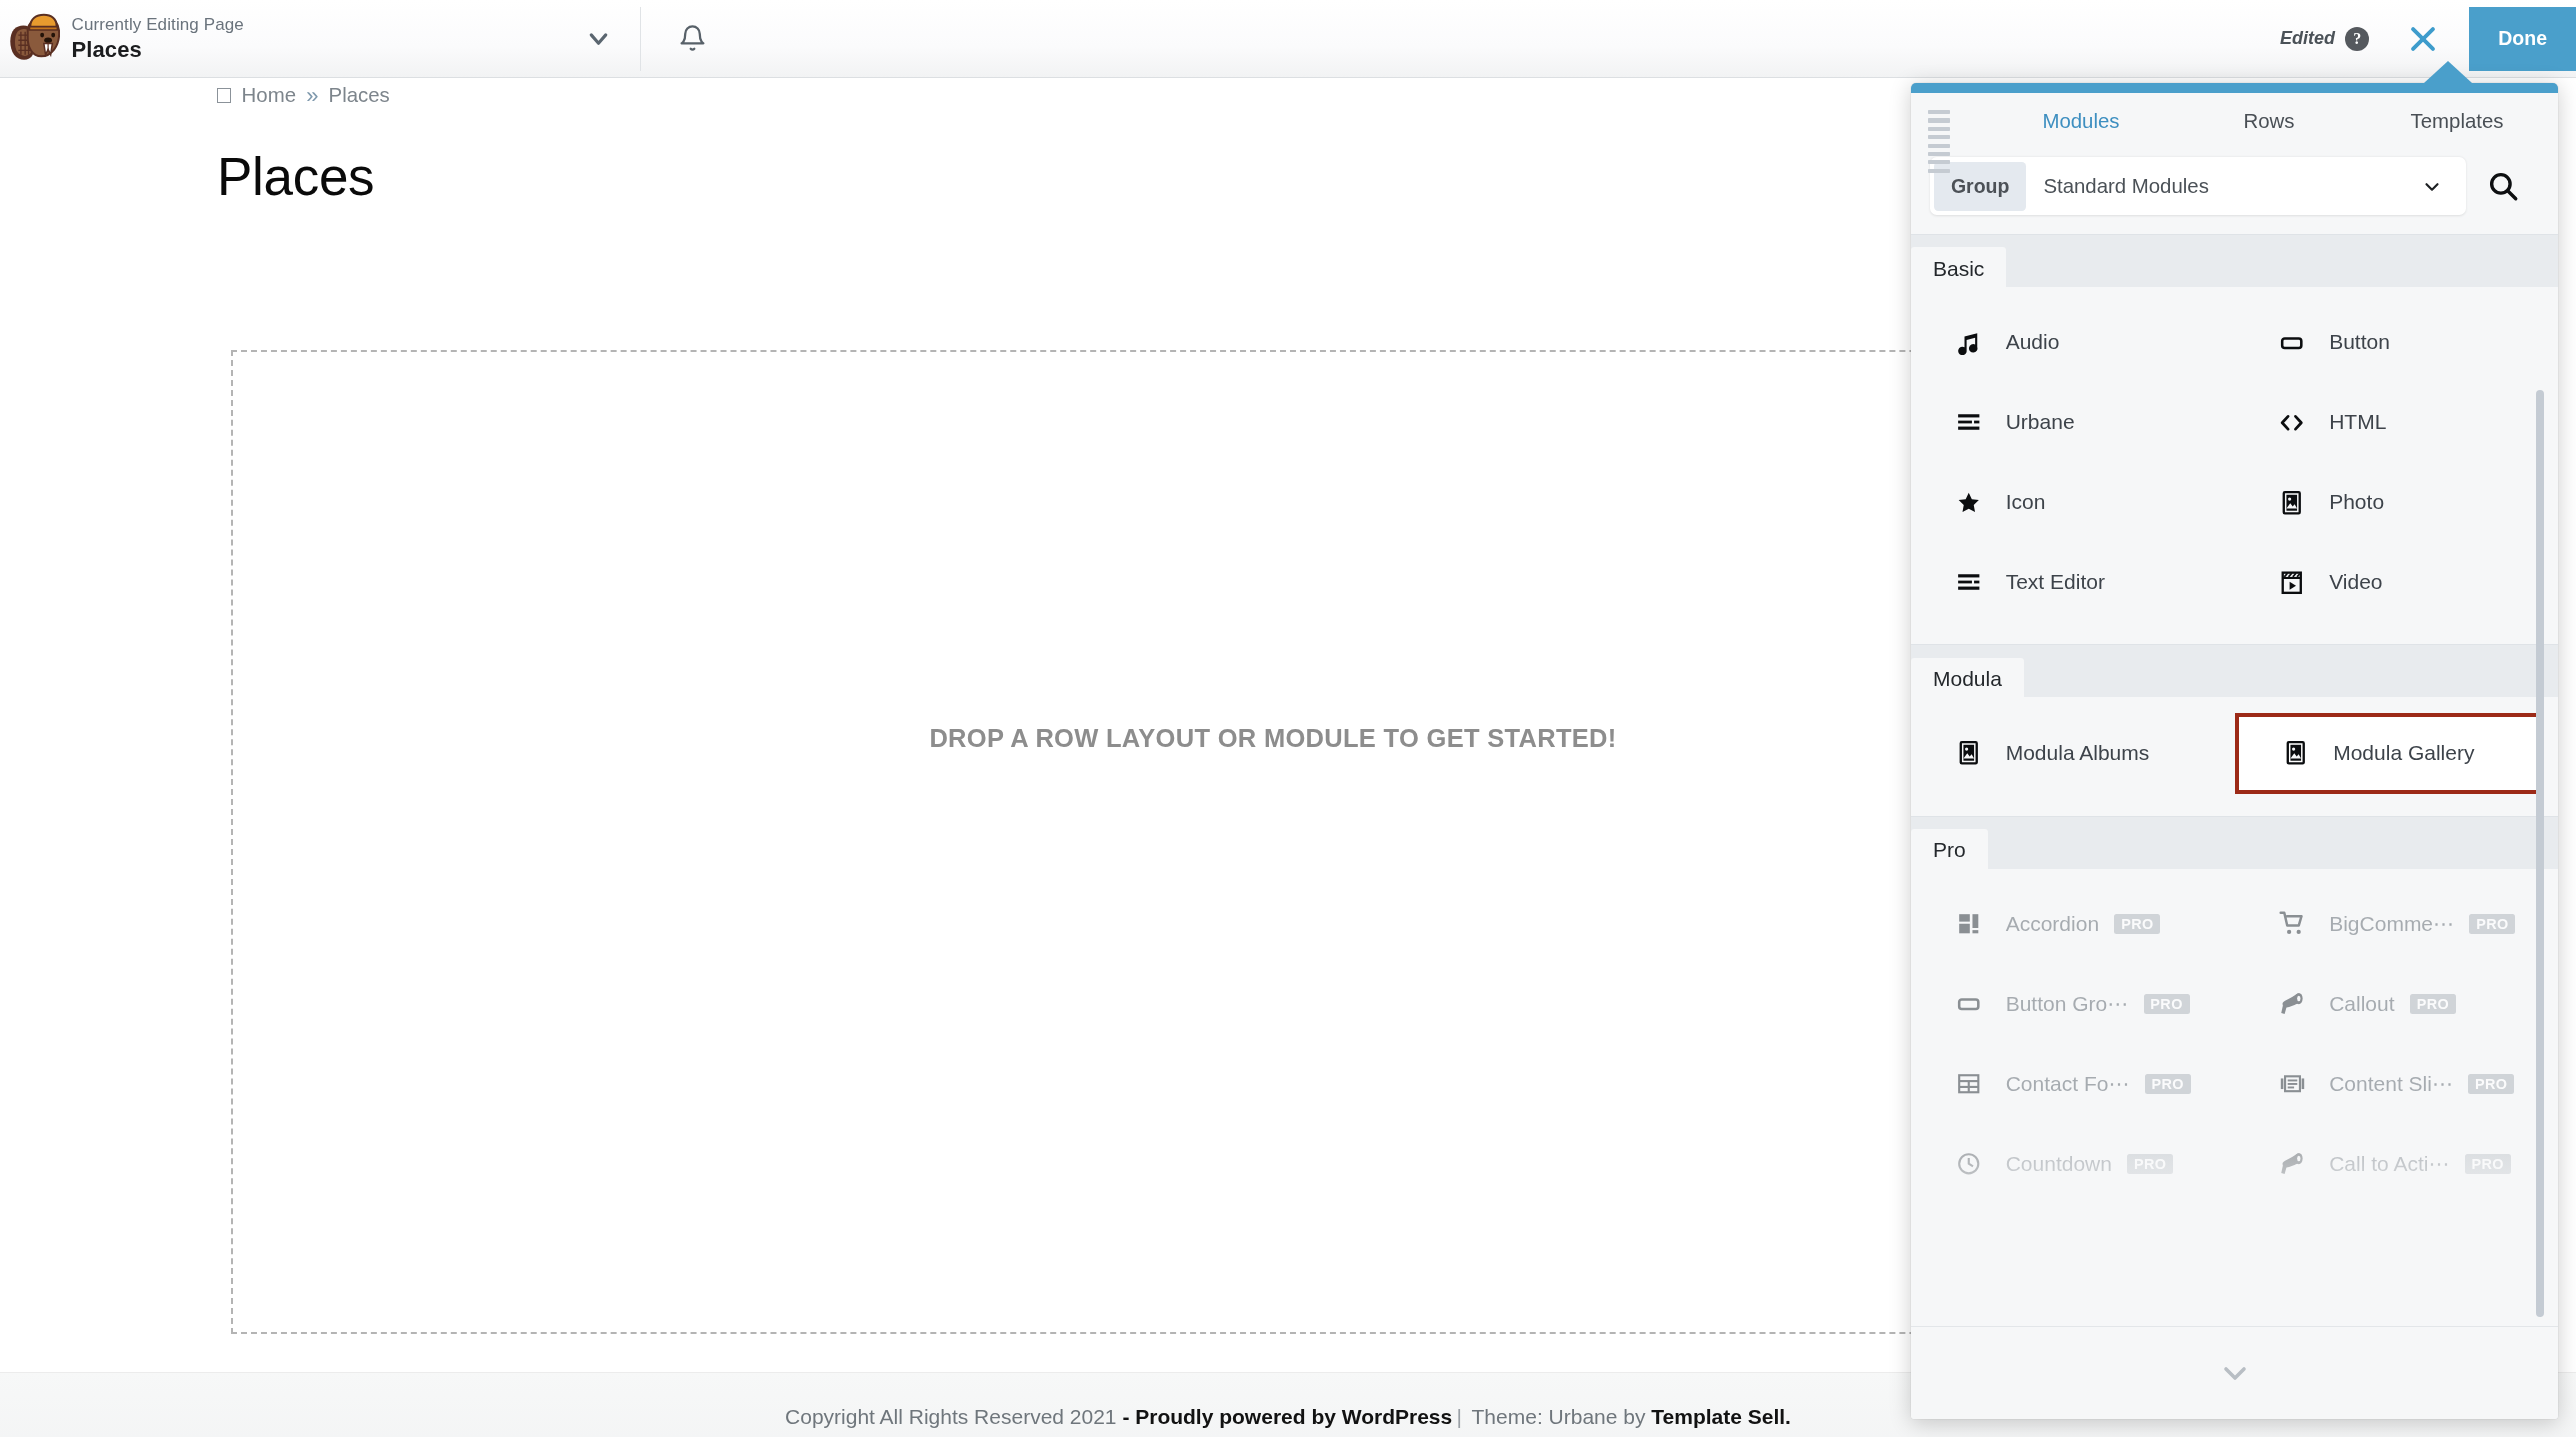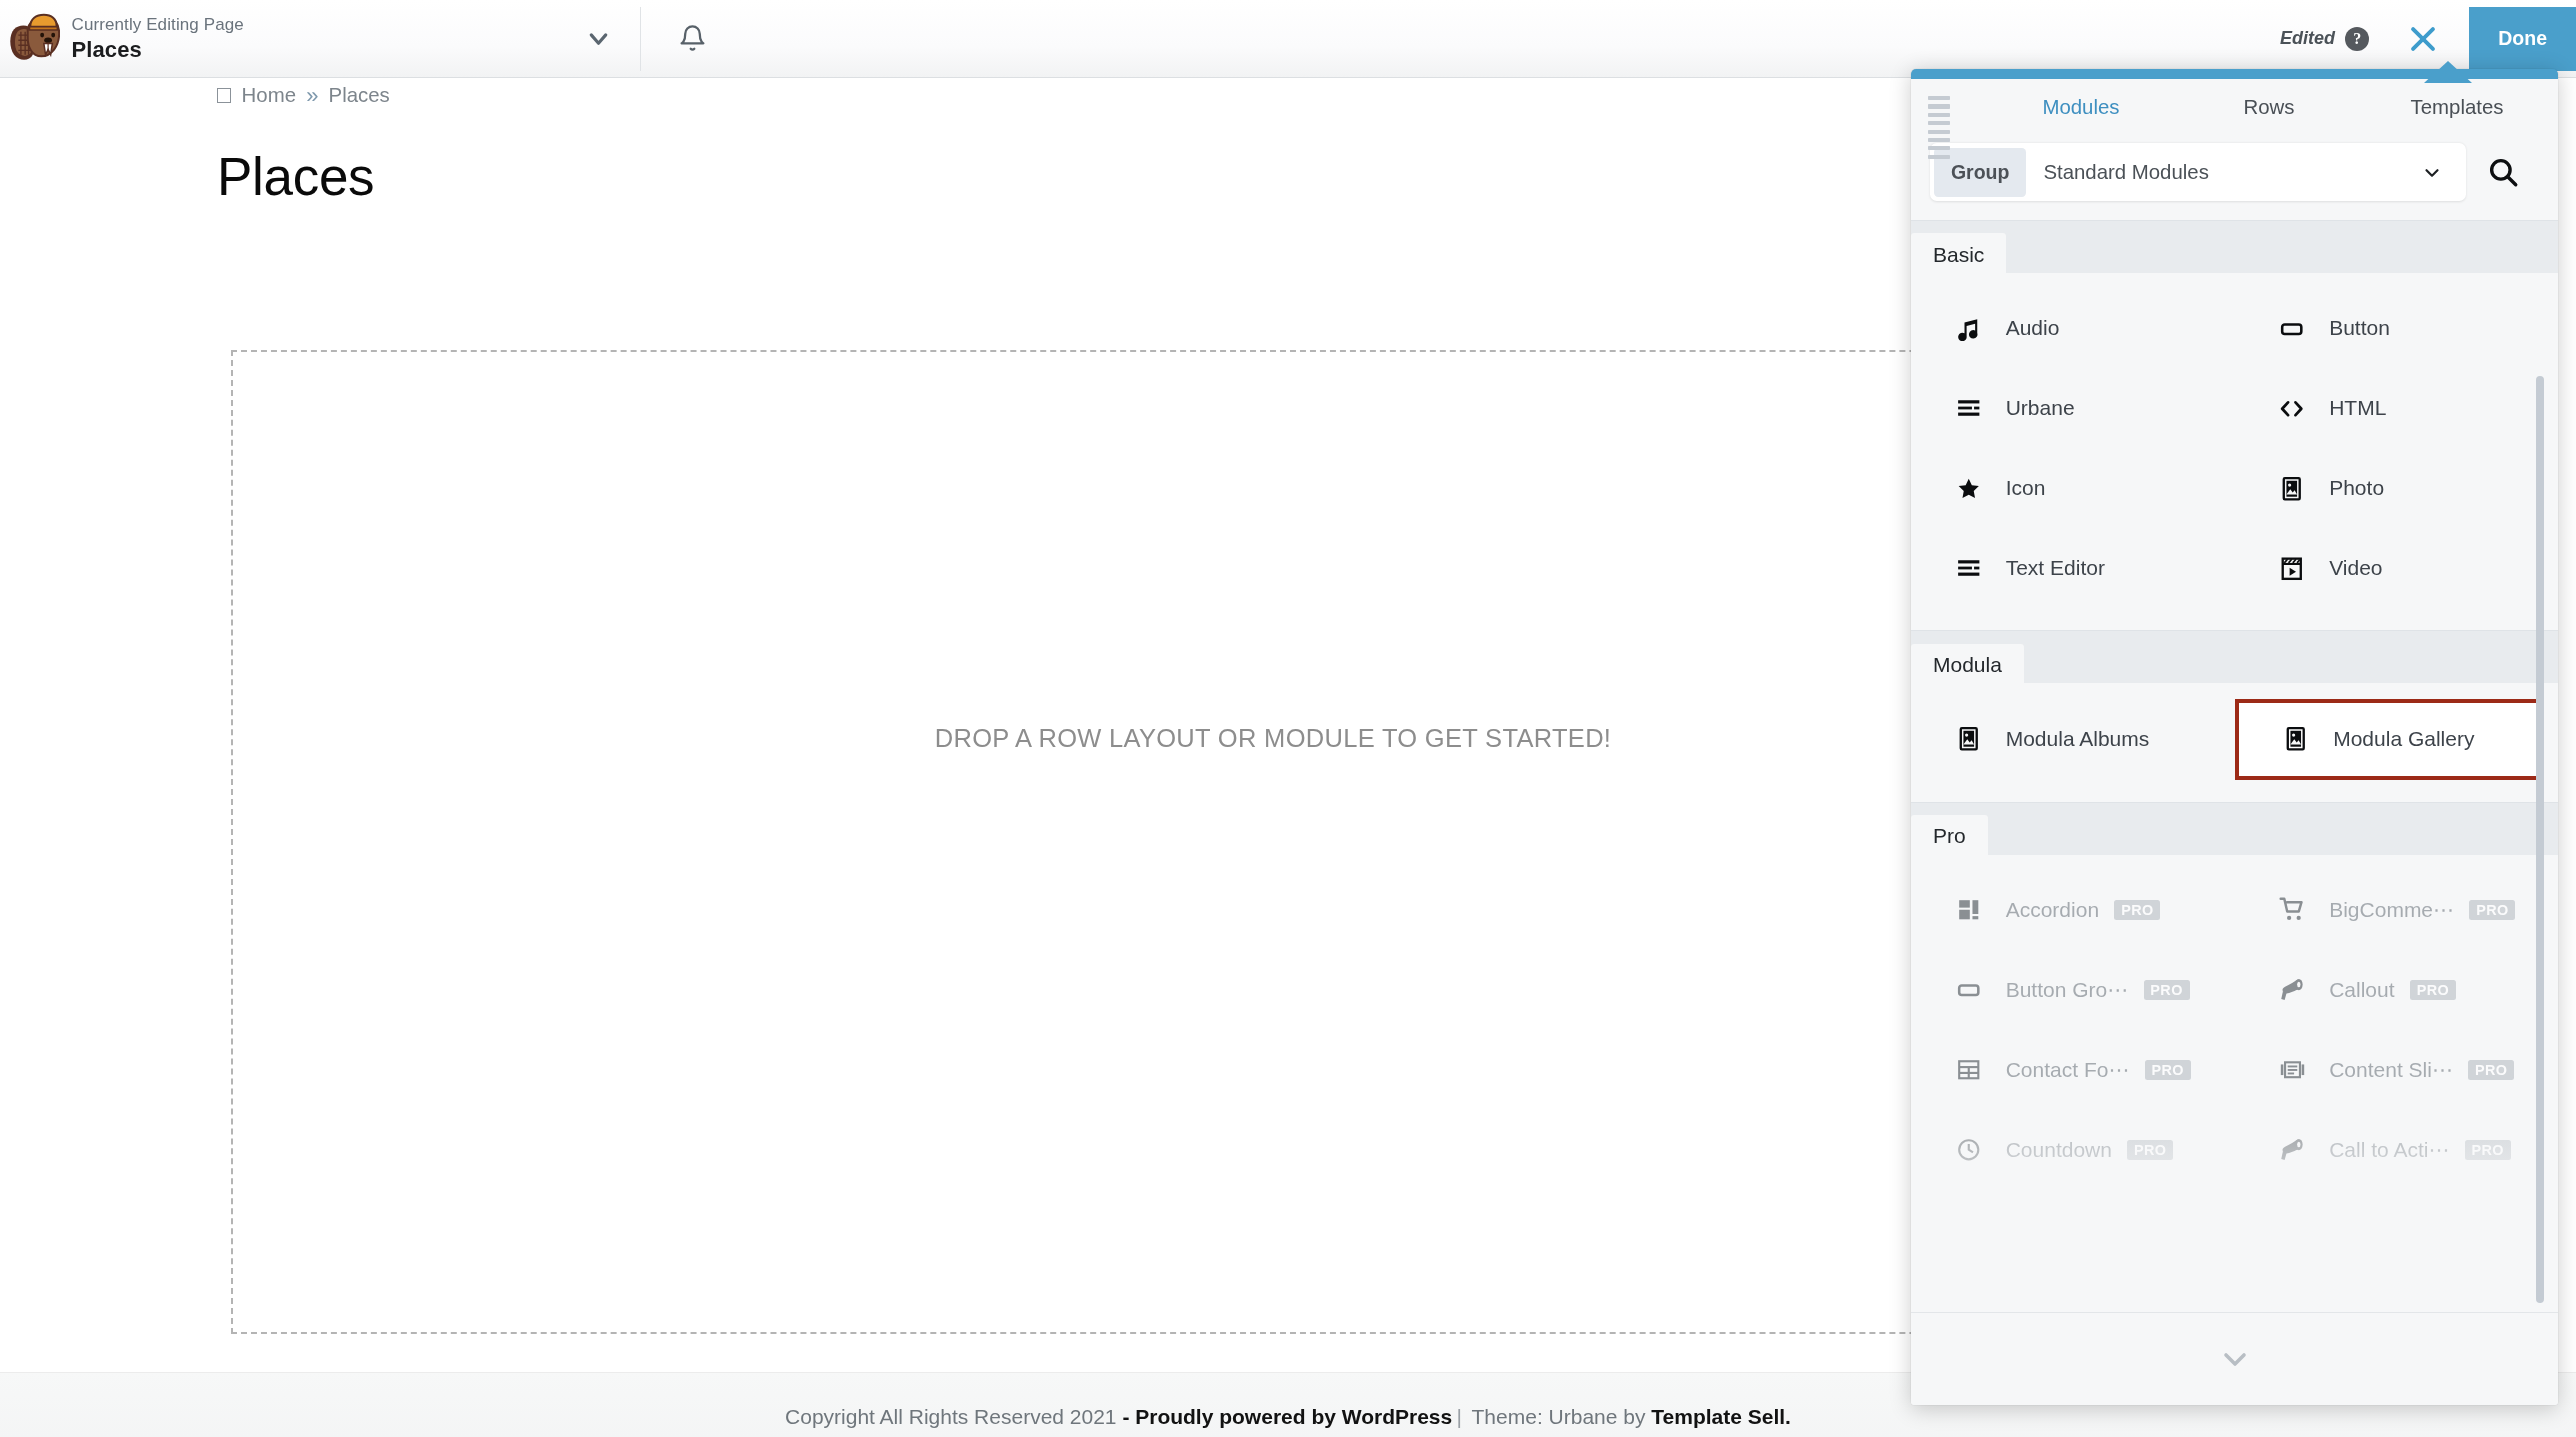--- a/index.html
+++ b/index.html
@@ -90,21 +90,21 @@
   }
 
   #drop-zone {
     position: absolute;
     left: 231px; top: 286px;
     width: 2084px; height: 984px;
     border: 2.5px dashed #b4b4b4;
     display: flex; align-items: center; justify-content: center;
   }
   #drop-zone-text {
-    font-size: 25.5px; font-weight: 400; color: #8d8d8d;
+    font-size: 25.5px; font-weight: 700; color: #8d8d8d;
     letter-spacing: 0.3px;
     transform: translateY(-104px);
     text-transform: uppercase;
   }
 
   #site-footer {
     position: absolute; left: 0; top: 1308px;
     width: 2576px; height: 129px;
     background: linear-gradient(to bottom,#f7f8f8 0%, #f1f2f3 100%);
     border-top: 0.8px solid #ececec;
@@ -118,21 +118,21 @@
   
   #panel-pointer {
     position: absolute; left: 2424px; top: 61px;
     width: 0; height: 0;
     border-left: 24px solid transparent;
     border-right: 24px solid transparent;
     border-bottom: 22px solid #4a9fcb;
     z-index: 55;
   }
   #modules-panel {
-    position: absolute; left: 1911px; top: 69px;
+    position: absolute; left: 1911px; top: 83px;
     width: 647px; height: 1336px;
     background: #f6f7f8;
     border-radius: 5.1px 5.1px 3.4px 3.4px;
     box-shadow: 0 3.4px 22px rgba(0,0,0,.20), 0 0 0 0.8px rgba(0,0,0,.045);
     border-top: 10.2px solid #4a9fcb;
     z-index: 50;
     display: flex; flex-direction: column;
     overflow: hidden;
   }
 

